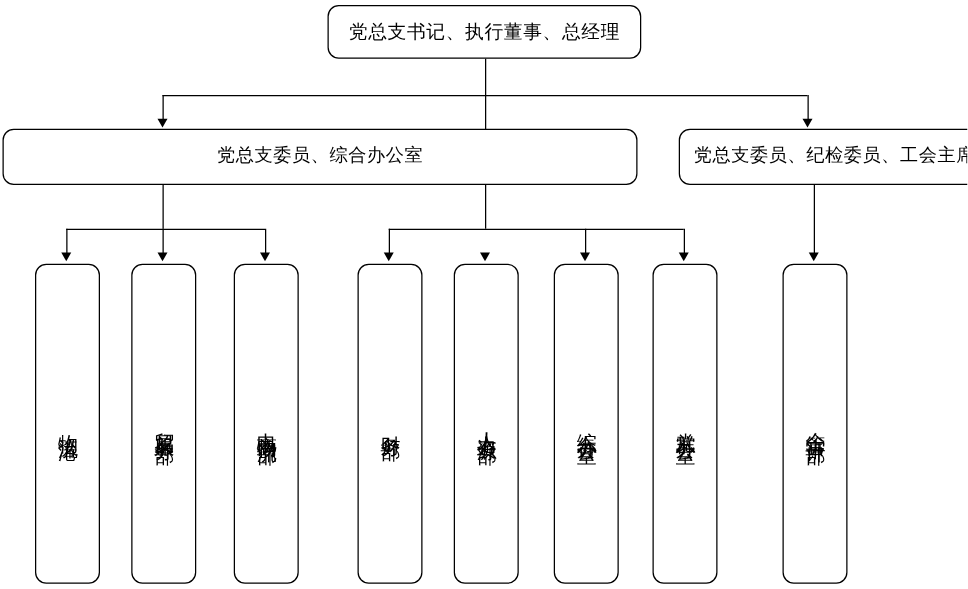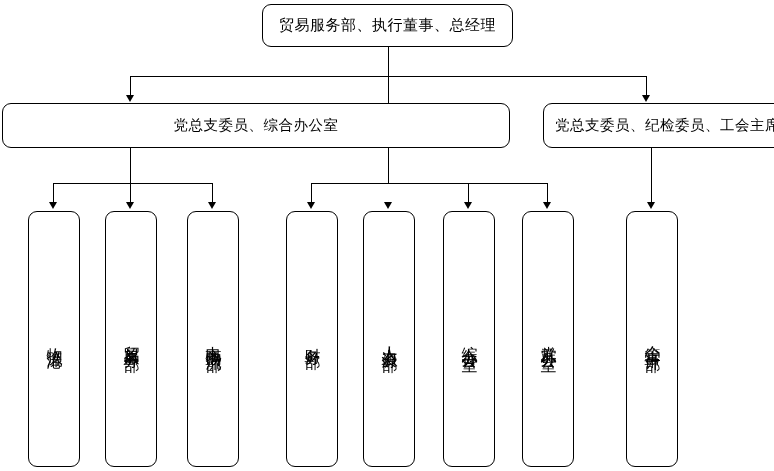--- a/index.html
+++ b/index.html
@@ -74,21 +74,21 @@
     border-right: 4.5px solid transparent;
     border-top: 7px solid #000000;
   }
 </style>
 </head>
 <body>
 
 <div id="chart-canvas">
 
   <div class="node level-1 rounded-lg" style="left:262px; top:4px; width:251px; height:43px;">
-    <span class="node-label">贸易服务部、执行董事、总经理</span>
+    <span class="node-label">党总支书记、执行董事、总经理</span>
   </div>
 
   <div class="vline" style="left:388px; top:47px; height:29px;"></div>
 
   <div class="hline" style="left:130px; top:76px; width:516px;"></div>
 
   <div class="vline" style="left:130px; top:76px; height:20px;"></div>
   <div class="arrow-head" style="left:126px; top:95px;"></div>
 
   <div class="vline" style="left:646px; top:76px; height:20px;"></div>

